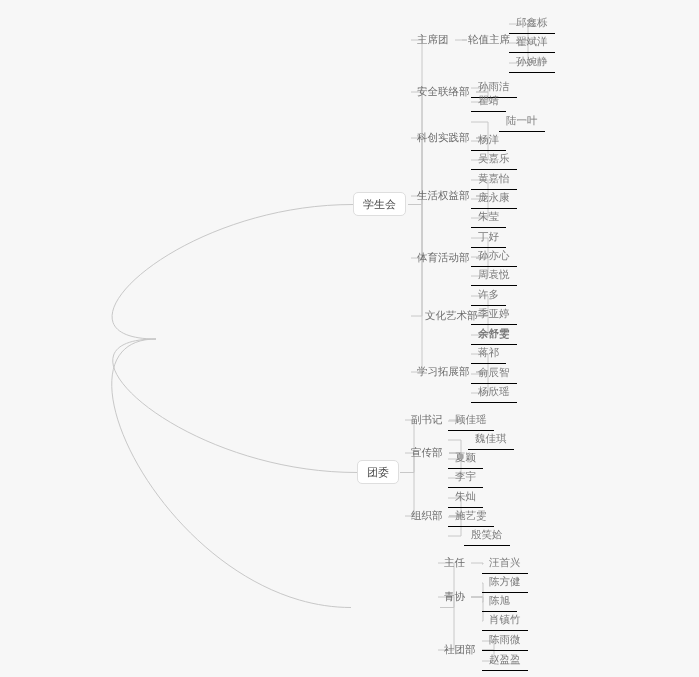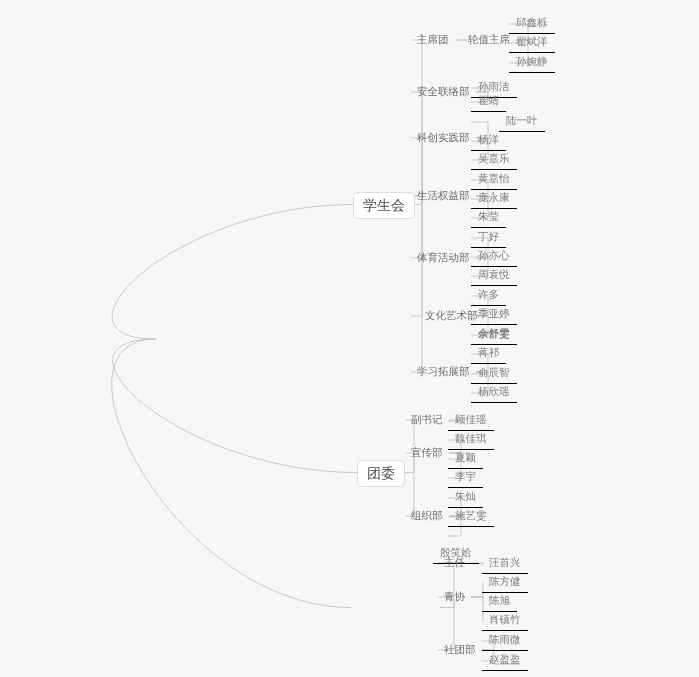--- a/index.html
+++ b/index.html
@@ -24,21 +24,21 @@
     padding:9px 14px;
     letter-spacing:.5px;
     line-height:1.1;
   }
   
   .n-l2{
     background:#ffffff;
     color:#4a4a4a;
     border:1px solid #dedede;
     border-radius:5px;
-    font-size:14px;
+    font-size:11px;
     padding:5px 9px;
     line-height:1.1;
   }
   
   .n-l3{
     color:#6b6b6b;
     font-size:10.5px;
     padding:3px 6px;
     line-height:1.1;
     background:transparent;
@@ -135,27 +135,27 @@
     <div class="node n-l4" style="left: 471px; top: 305px;">季亚婷</div>
     <div class="node n-l4" style="left: 471px; top: 325px; font-weight: bold;">余舒雯</div>
     <div class="node n-l3" style="left: 411px; top: 363px;">学习拓展部</div>
     <div class="node n-l4" style="left: 471px; top: 344px;">蒋祁</div>
     <div class="node n-l4" style="left: 471px; top: 364px;">俞辰智</div>
     <div class="node n-l4" style="left: 471px; top: 383px;">杨欣瑶</div>
     <div class="node n-l2" style="left: 357px; top: 460px;">团委</div>
     <div class="node n-l3" style="left: 405px; top: 411px;">副书记</div>
     <div class="node n-l4" style="left: 448px; top: 411px;">顾佳瑶</div>
     <div class="node n-l3" style="left: 405px; top: 444px;">宣传部</div>
-    <div class="node n-l4" style="left: 448px; top: 430px;">魏佳琪</div>
+    <div class="node n-l4" style="left: 468px; top: 430px;">魏佳琪</div>
     <div class="node n-l4" style="left: 448px; top: 449px;">夏颖</div>
     <div class="node n-l4" style="left: 448px; top: 468px;">李宇</div>
     <div class="node n-l3" style="left: 405px; top: 507px;">组织部</div>
     <div class="node n-l4" style="left: 448px; top: 488px;">朱灿</div>
     <div class="node n-l4" style="left: 448px; top: 507px;">施艺雯</div>
-    <div class="node n-l4" style="left: 433px; top: 526px; margin-top: 18px;">殷笑姶</div>
+    <div class="node n-l4" style="left: 464px; top: 526px;">殷笑姶</div>
     <div class="node n-l3" style="left: 438px; top: 554px;">主任</div>
     <div class="node n-l4" style="left: 482px; top: 554px;">汪首兴</div>
     <div class="node n-l3" style="left: 438px; top: 588px;">青协</div>
     <div class="node n-l4" style="left: 482px; top: 573px;">陈方健</div>
     <div class="node n-l4" style="left: 482px; top: 592px;">陈旭</div>
     <div class="node n-l4" style="left: 482px; top: 611px;">肖镇竹</div>
     <div class="node n-l3" style="left: 438px; top: 641px;">社团部</div>
     <div class="node n-l4" style="left: 482px; top: 631px;">陈雨微</div>
     <div class="node n-l4" style="left: 482px; top: 651px;">赵盈盈</div>
   </div>

